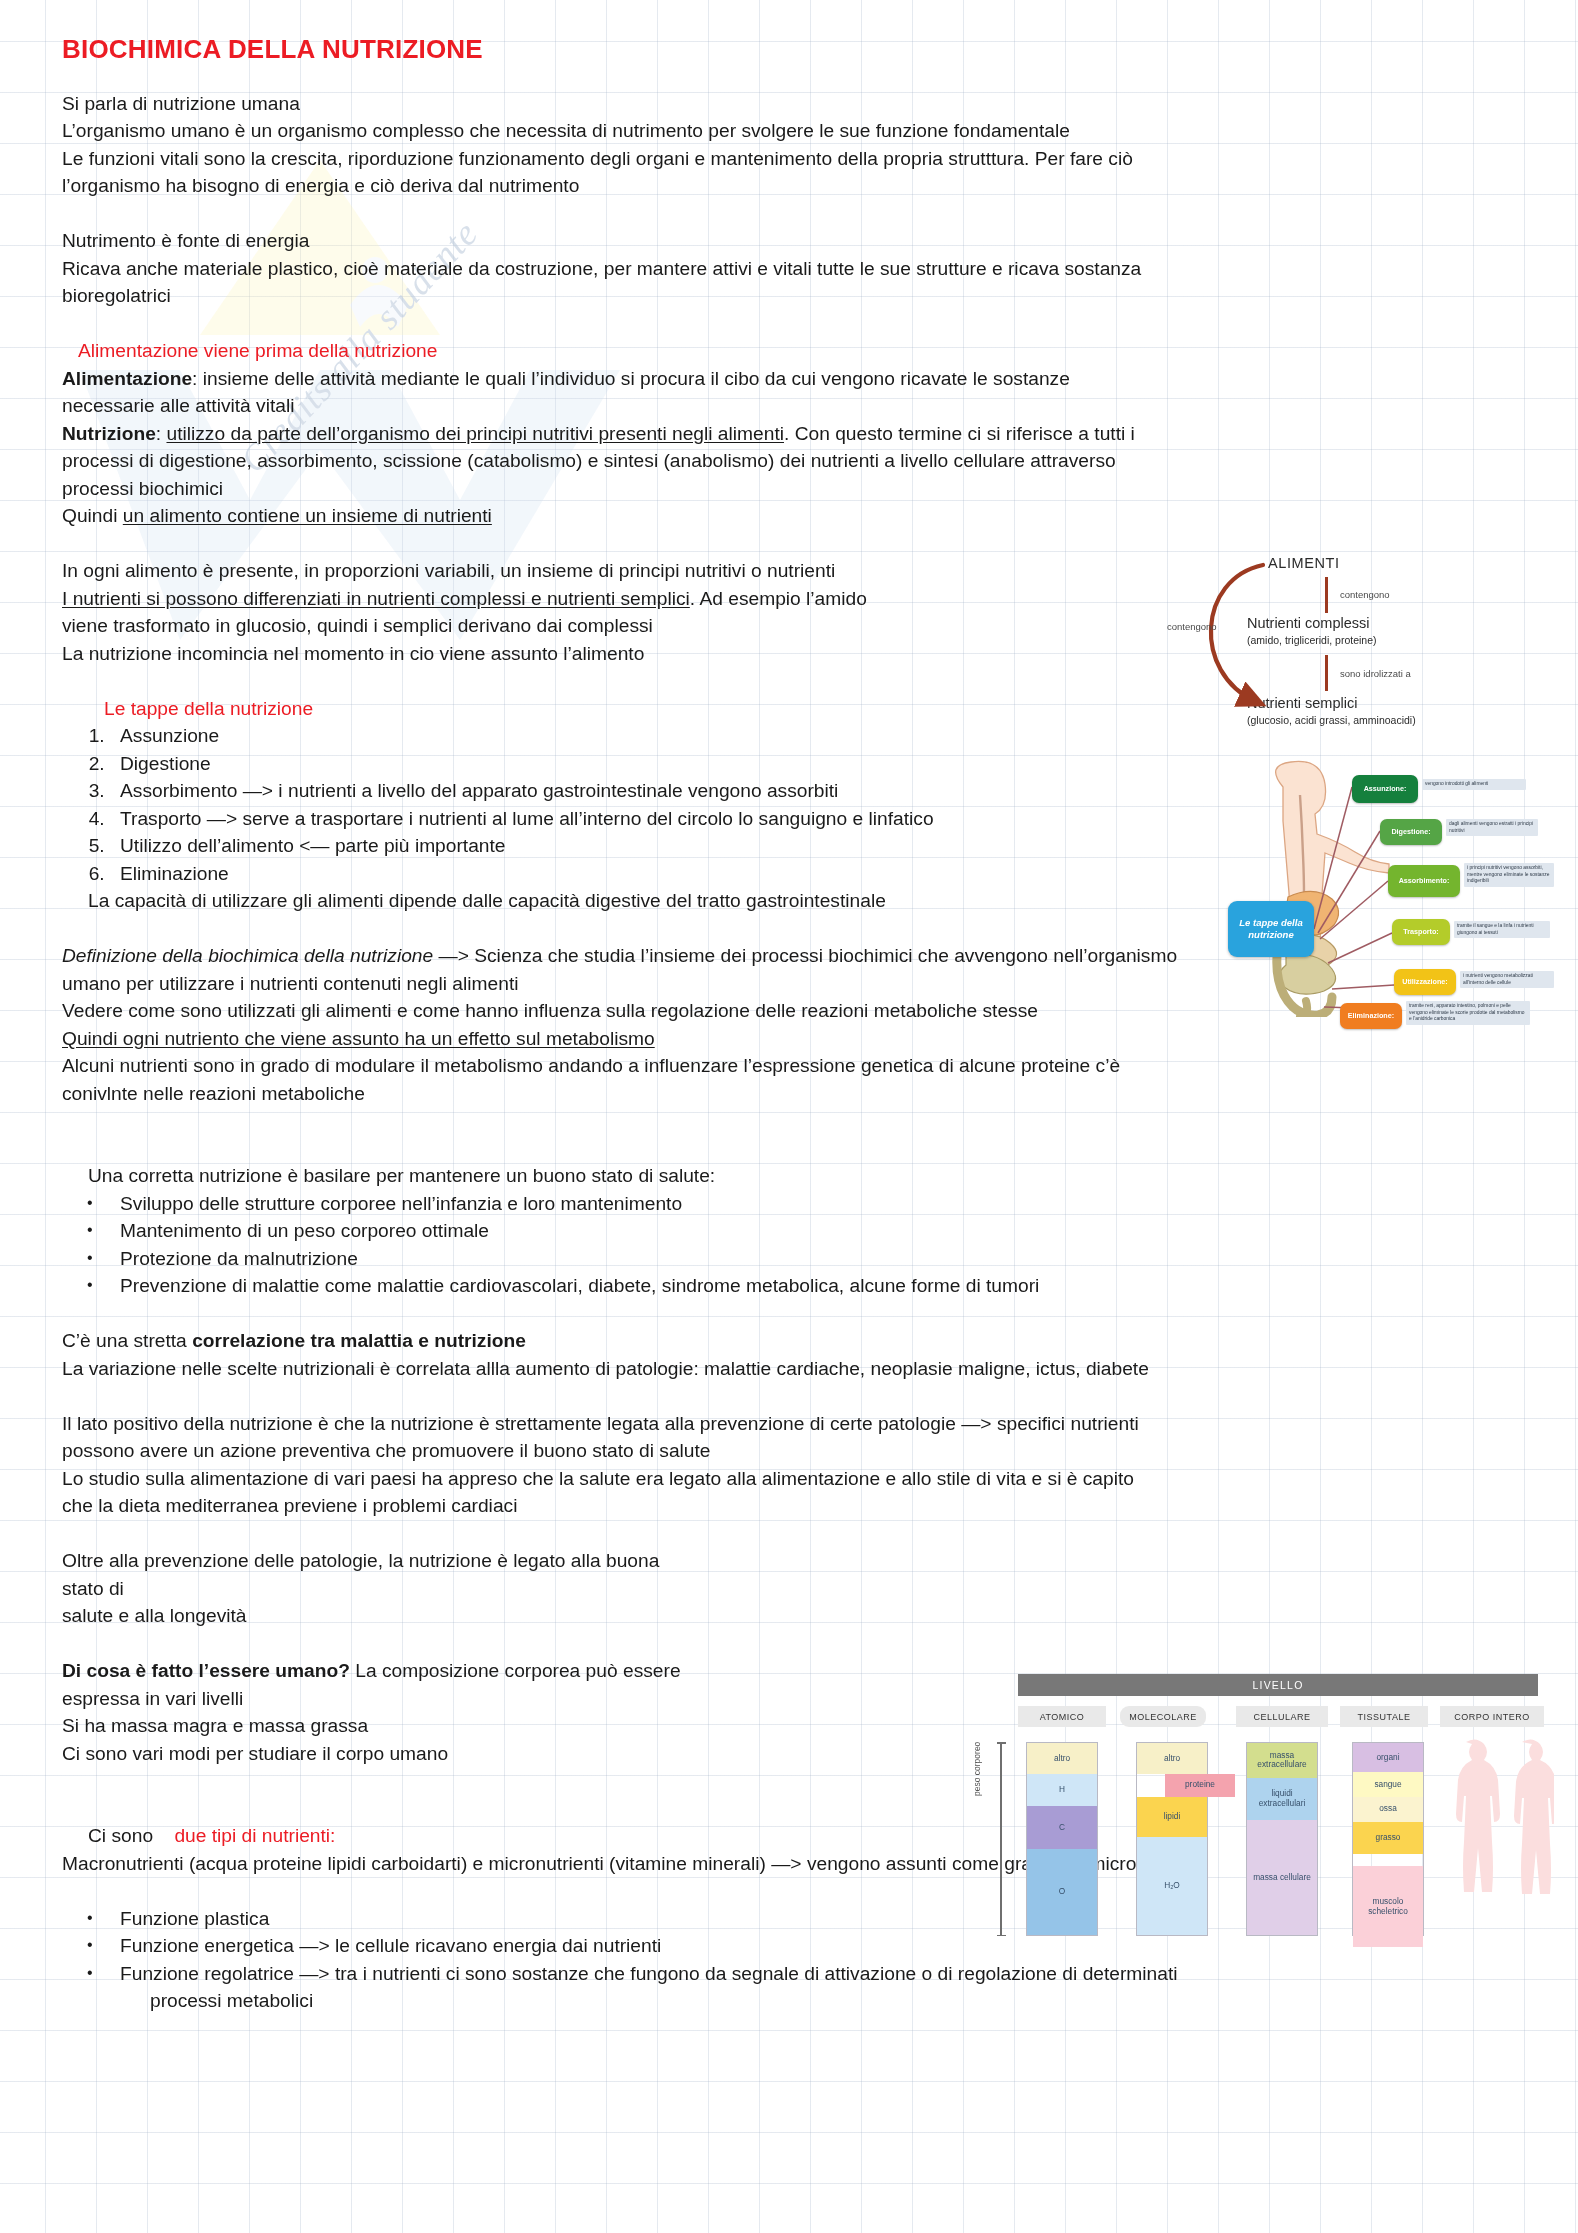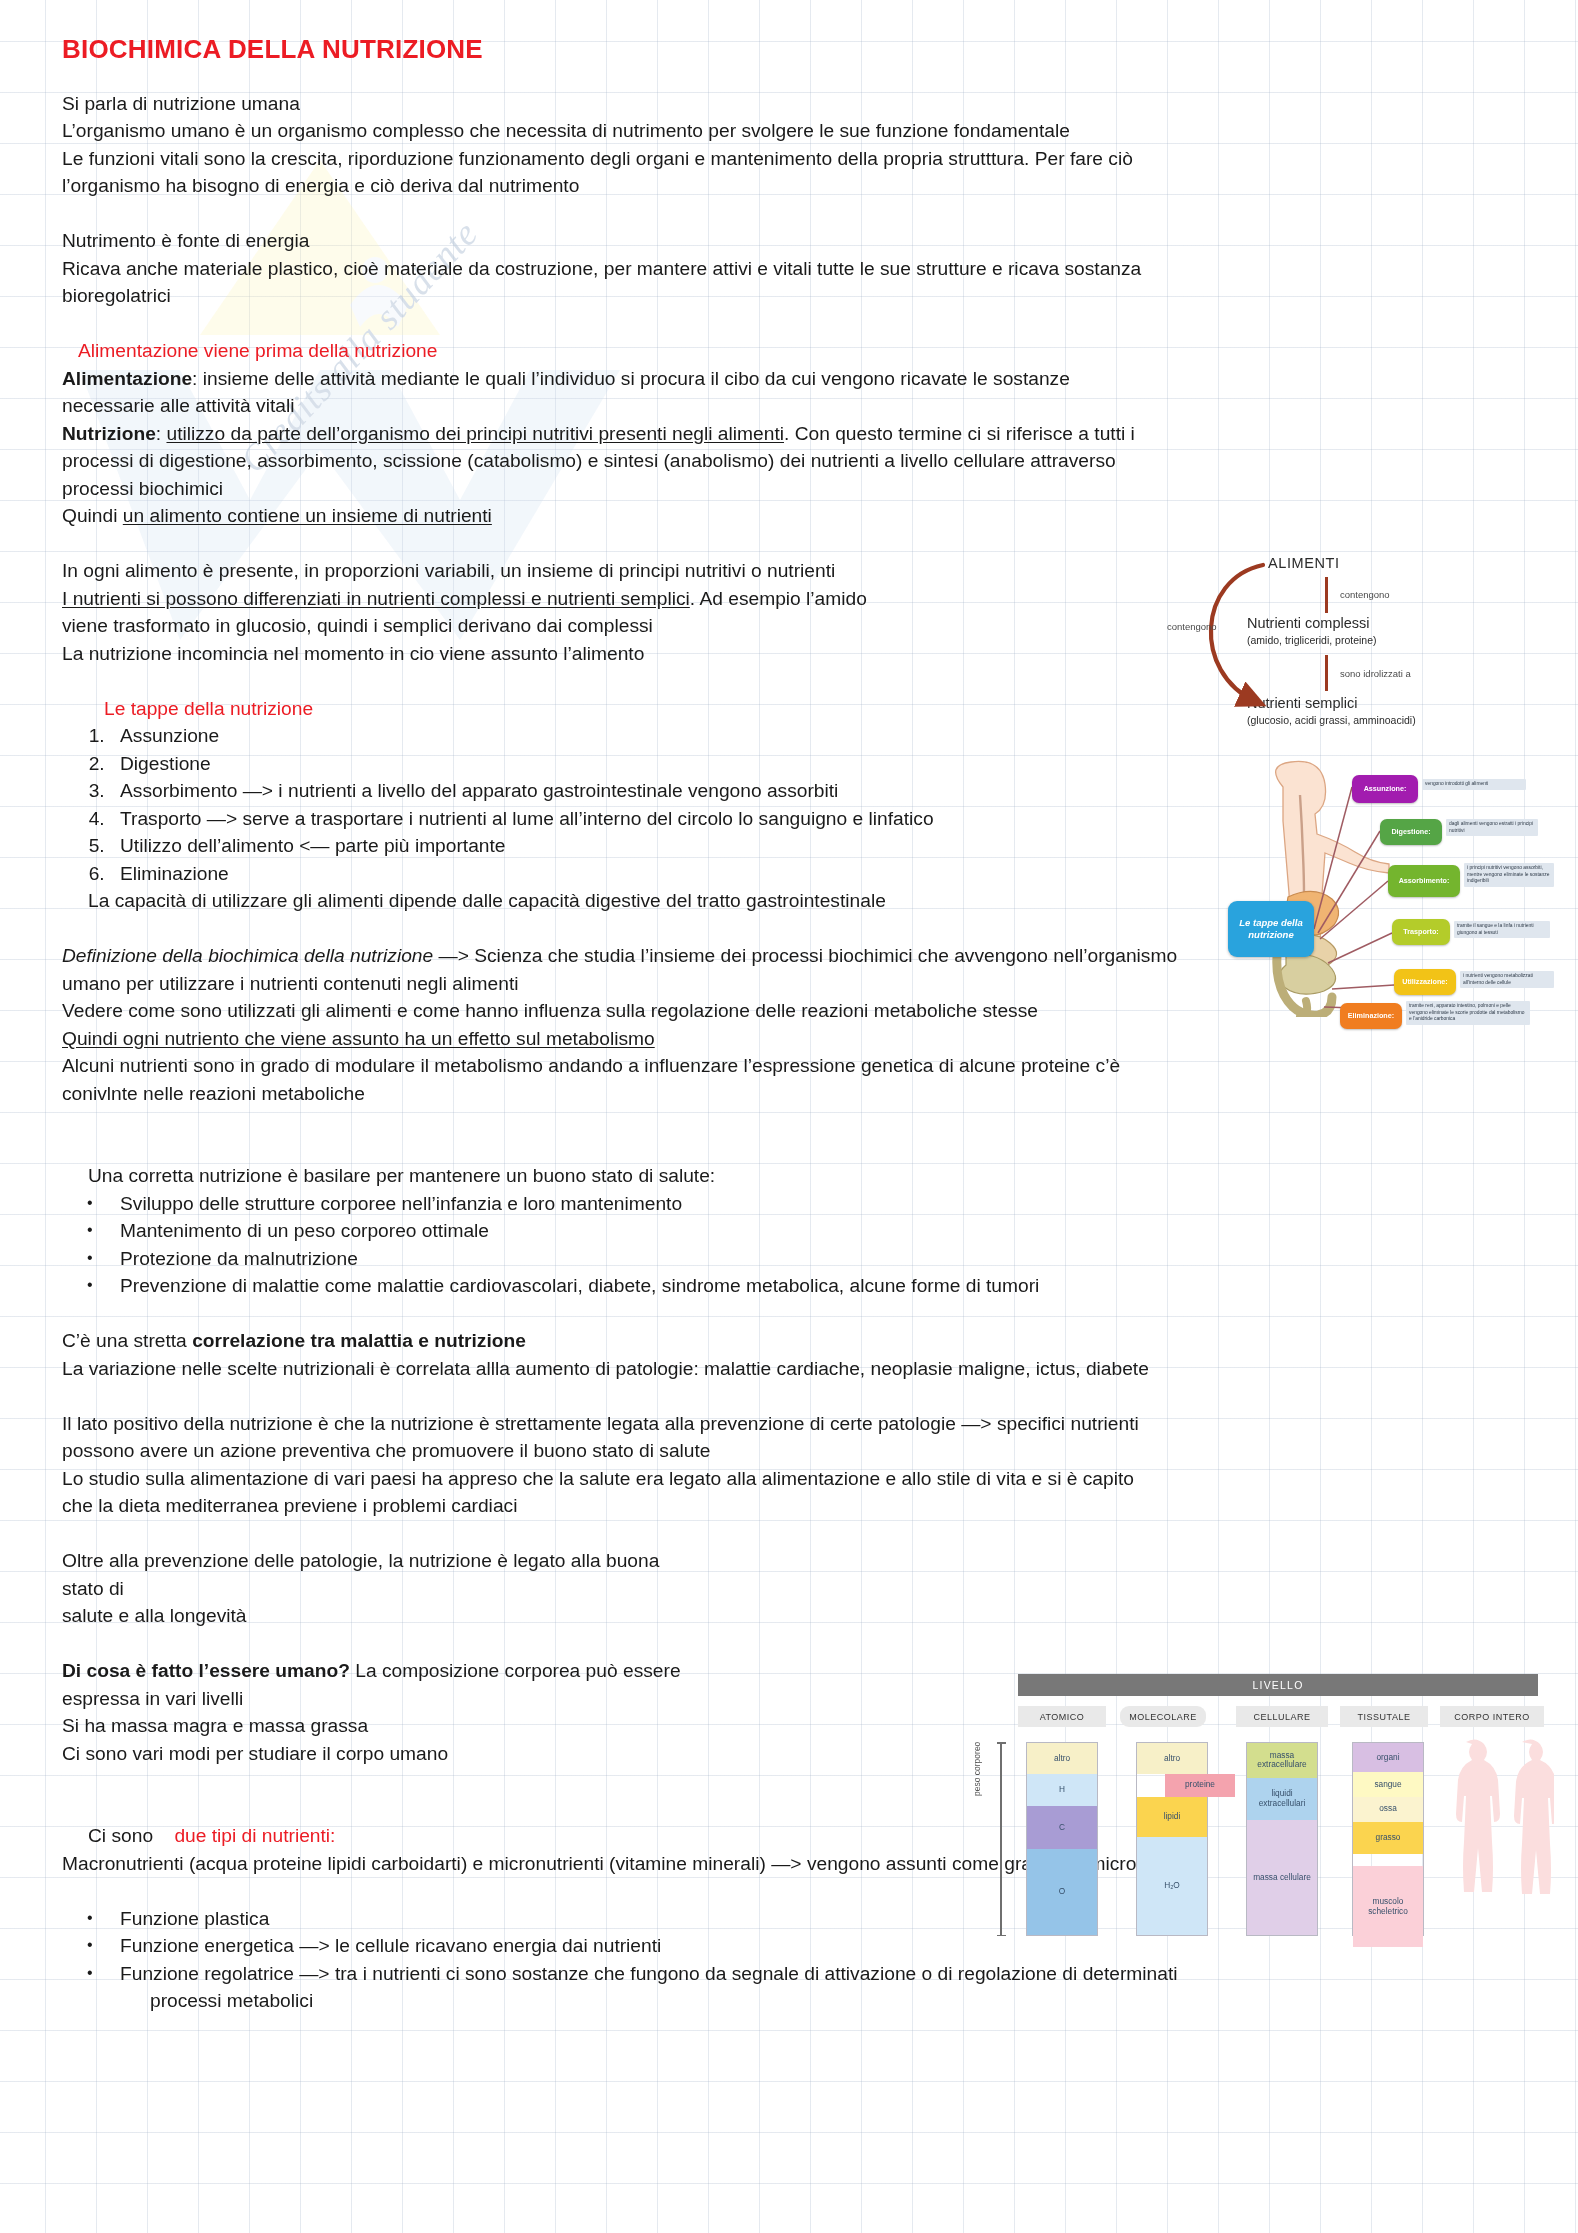--- a/index.html
+++ b/index.html
@@ -217,21 +217,21 @@
       <line x1="90" x2="152" y1="176" y2="74" stroke="#9f5b62" stroke-width="1.5"></line>
       <line x1="92" x2="160" y1="182" y2="124" stroke="#9f5b62" stroke-width="1.5"></line>
       <line x1="100" x2="164" y1="206" y2="176" stroke="#9f5b62" stroke-width="1.5"></line>
       <line x1="104" x2="166" y1="232" y2="228" stroke="#9f5b62" stroke-width="1.5"></line>
       <line x1="96" x2="160" y1="250" y2="252" stroke="#9f5b62" stroke-width="1.5"></line>
     </g>
   </svg>
 
   <div class="cen">Le tappe della nutrizione</div>
 
-  <div class="node" style="left:124px; top:18px; width:66px; height:28px; background:#a21caf;">Assunzione:</div>
+  <div class="node" style="left:124px; top:18px; width:66px; height:28px; background:#15803d;">Assunzione:</div>
   <div class="desc" style="left:194px; top:22px; width:104px;">vengono introdotti gli alimenti</div>
 
   <div class="node" style="left:152px; top:62px; width:62px; height:26px; background:#55a546;">Digestione:</div>
   <div class="desc" style="left:218px; top:62px; width:92px;">dagli alimenti vengono estratti i principi nutritivi</div>
 
   <div class="node" style="left:160px; top:108px; width:72px; height:32px; background:#74b52e;">Assorbimento:</div>
   <div class="desc" style="left:236px; top:106px; width:90px;">i principi nutritivi vengono assorbiti, mentre vengono eliminate le sostanze indigeribili</div>
 
   <div class="node" style="left:164px; top:162px; width:58px; height:26px; background:#b4cc2a;">Trasporto:</div>
   <div class="desc" style="left:226px; top:164px; width:96px;">tramite il sangue e la linfa i nutrienti giungono ai tessuti</div>

